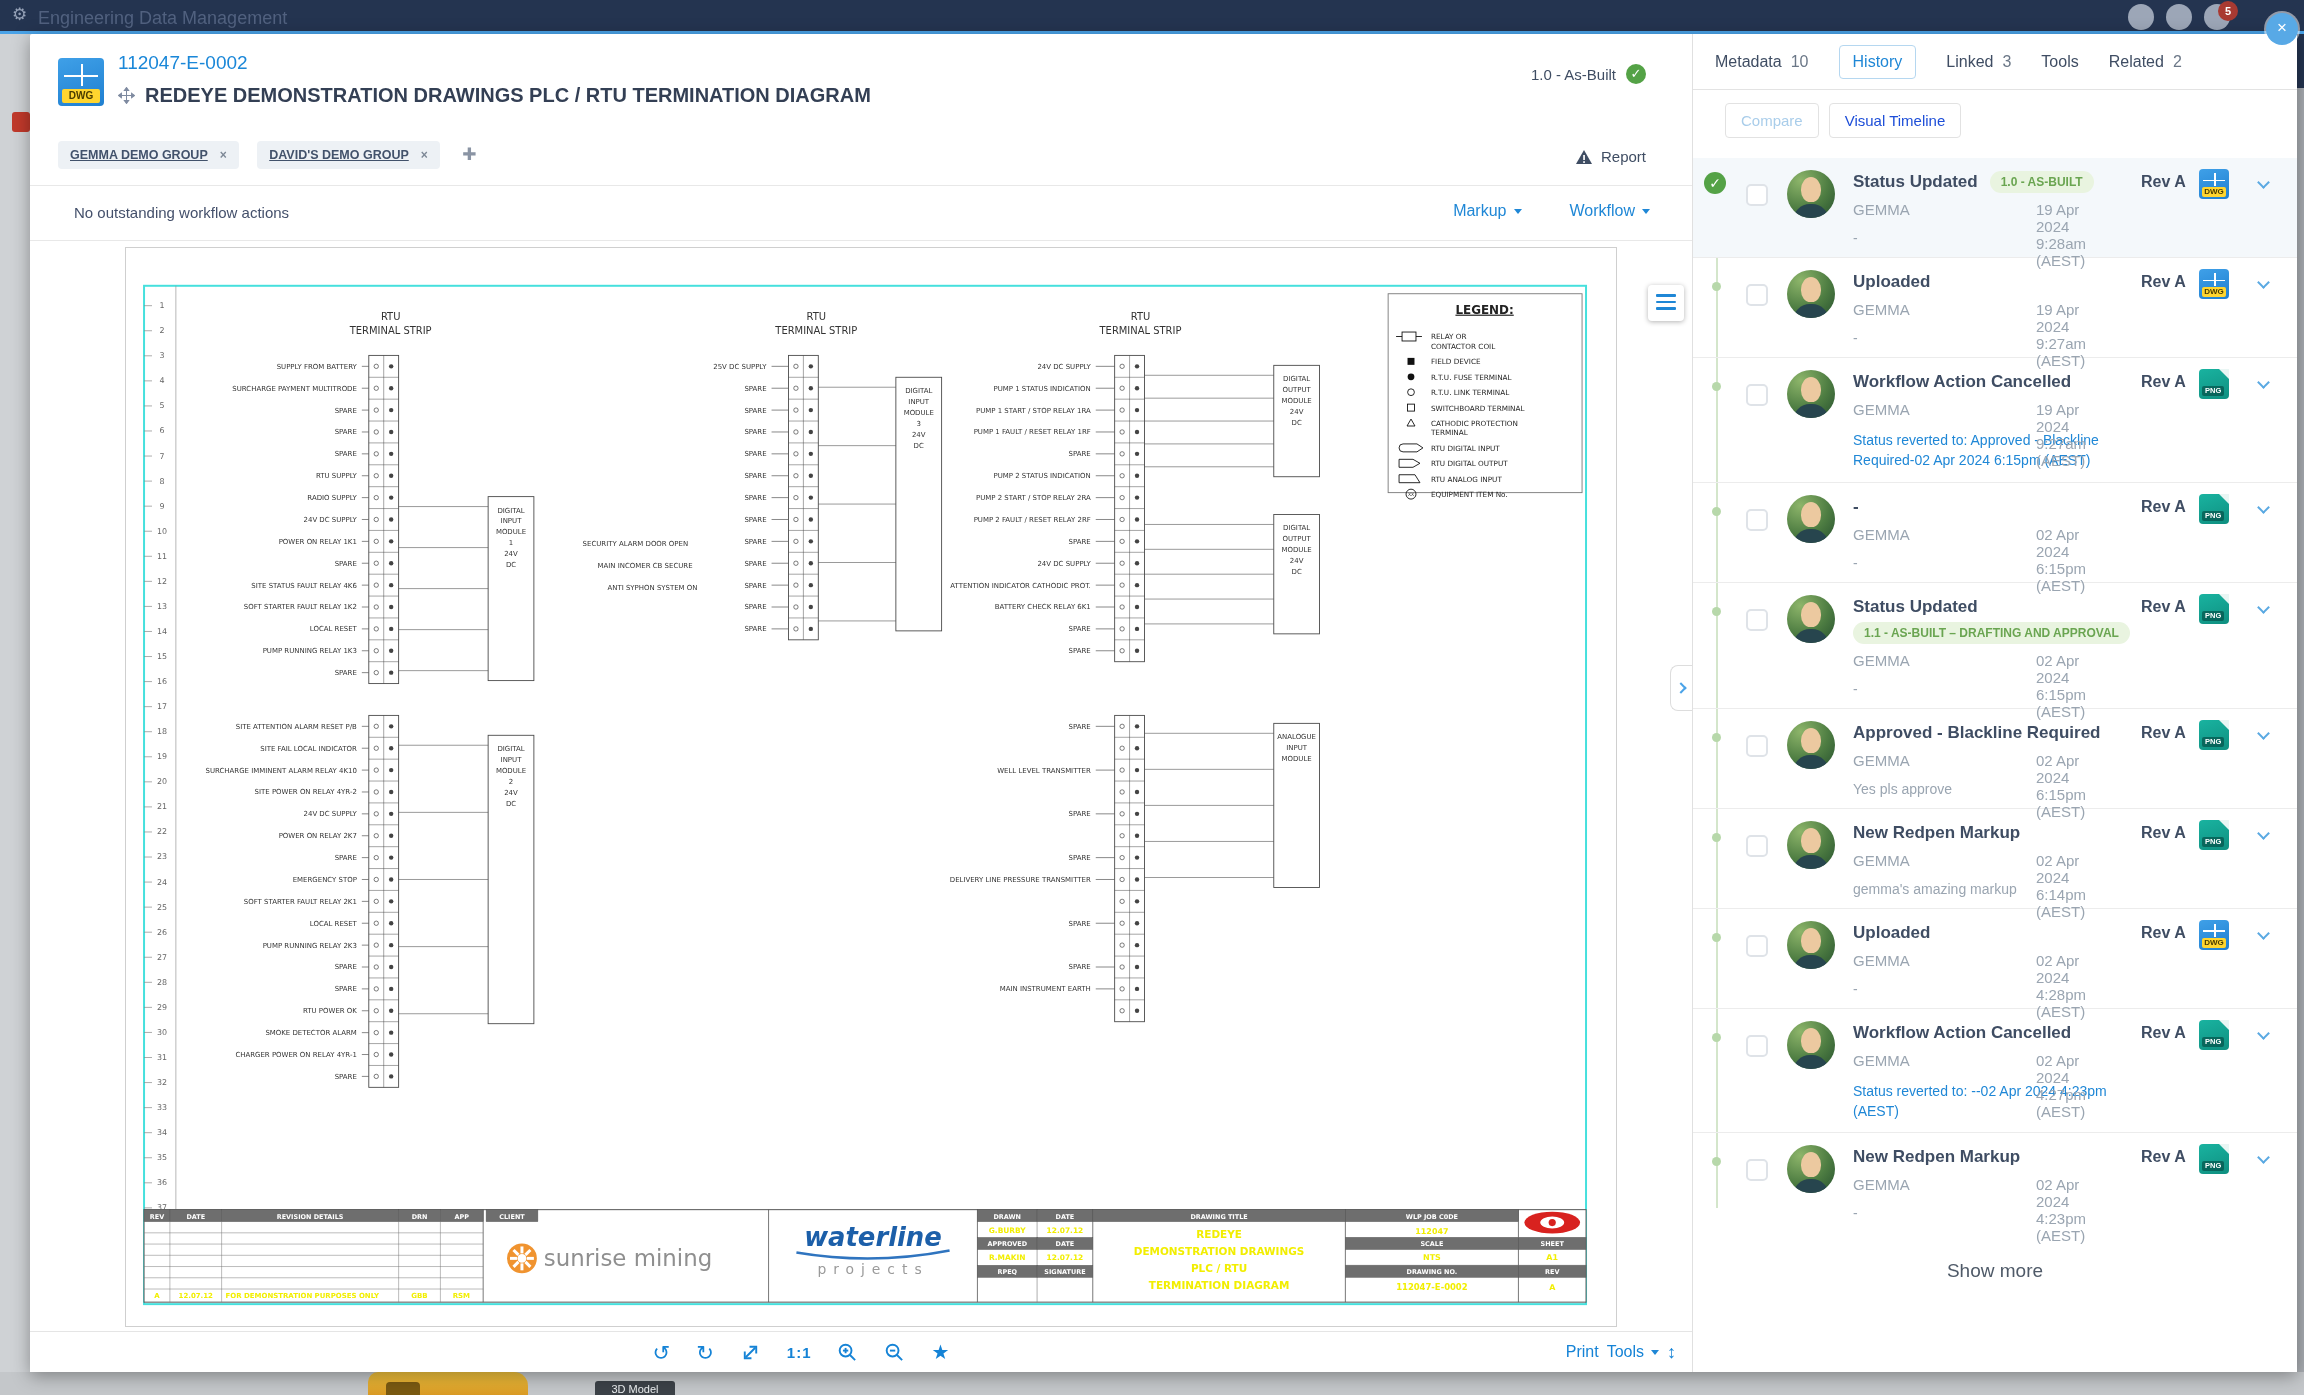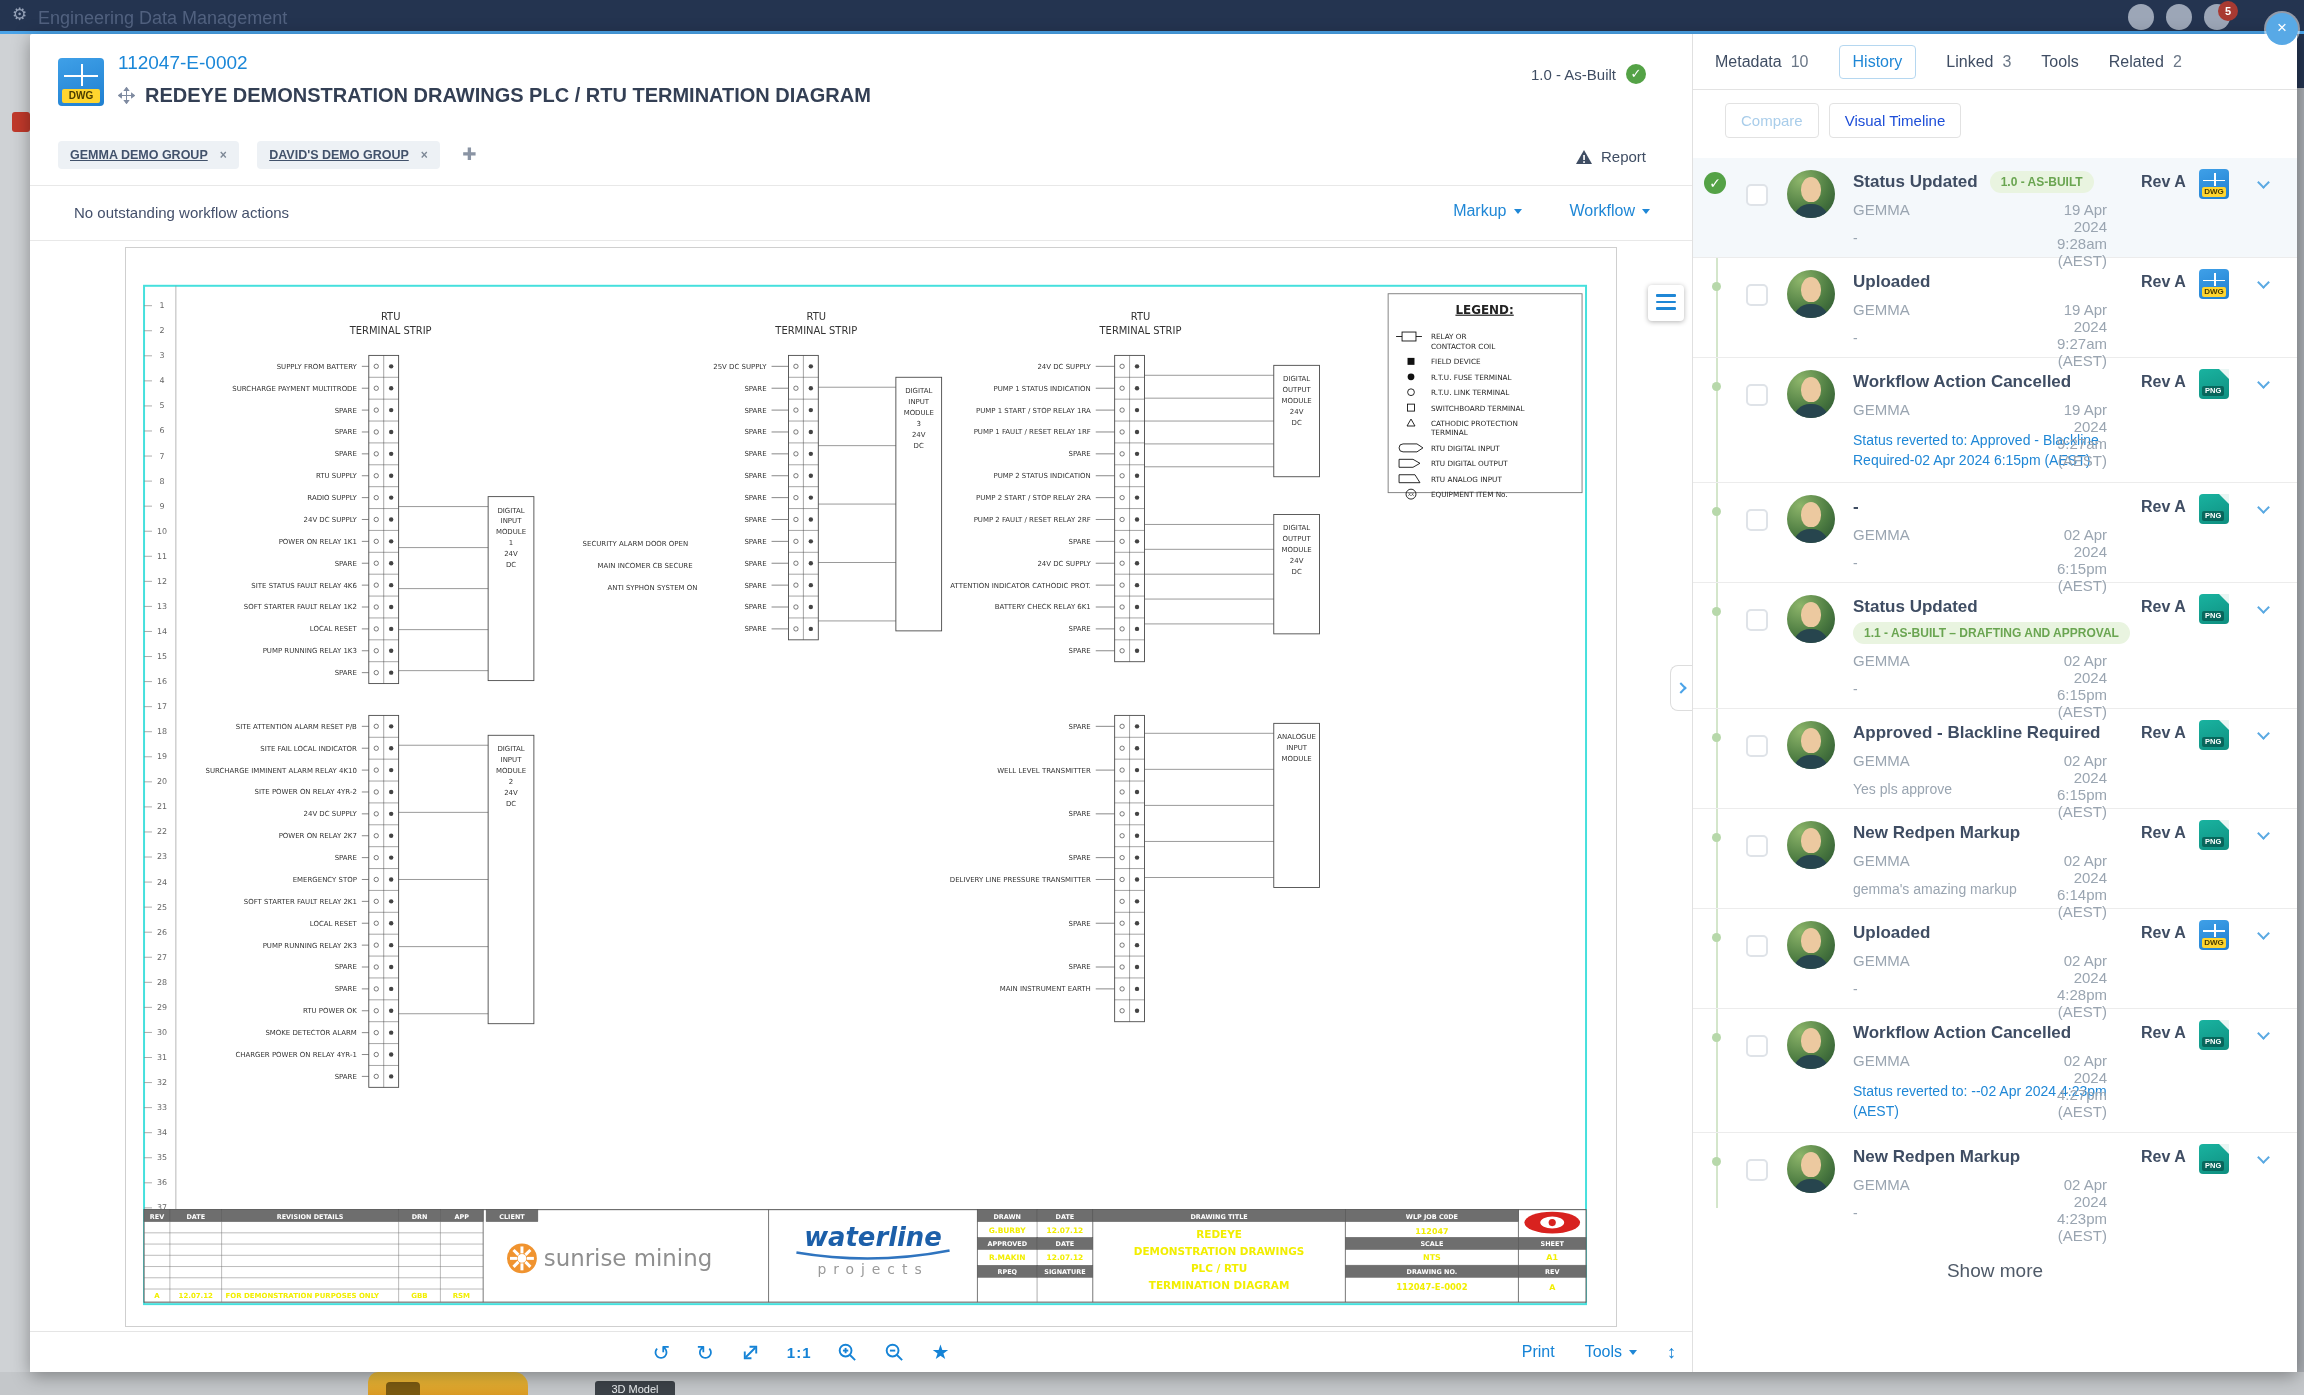--- a/index.html
+++ b/index.html
@@ -73,21 +73,21 @@
                 border-right:none;border-radius:8px 0 0 8px;}
   .collapse-tab .ch{position:absolute;left:6px;top:18px;width:8px;height:8px;border-top:2px solid #4aa3e8;
                     border-right:2px solid #4aa3e8;transform:rotate(45deg);}
 
   .viewer-toolbar{position:absolute;left:0;right:0;bottom:0;height:41px;border-top:1px solid #e5e5e5;background:#fff;}
   .tb-center{position:absolute;left:0;right:120px;top:0;height:100%;display:flex;justify-content:center;
              align-items:center;gap:26px;color:#1583d6;}
   .tb-ic{font-size:21px;line-height:1;color:#1583d6;}
   .tb-11{font-size:15px;font-weight:bold;letter-spacing:1px;}
   .tb-star{font-size:20px;}
-  .tb-right{position:absolute;right:16px;top:0;height:100%;display:flex;align-items:center;gap:30px;
+  .tb-right{position:absolute;right:16px;top:0;height:100%;display:flex;align-items:center;gap:8px;
             color:#1583d6;font-size:16px;}
   .tb-updown{font-size:18px;font-weight:bold;}
   svg.icon{display:block;}
 
   
   .tabs{display:flex;align-items:center;gap:30px;height:56px;padding-left:22px;border-bottom:1px solid #e3e3e3;
         font-size:16px;color:#3f4d63;}
   .tab{display:flex;gap:9px;align-items:center;}
   .tab .cnt{color:#6b7787;}
   .tab.active{color:#1f87d6;border:1px solid #b5d7f0;border-radius:4px;padding:7px 13px;}
@@ -109,21 +109,21 @@
   .avatar{position:absolute;left:94px;top:12px;width:48px;height:48px;border-radius:50%;overflow:hidden;
           background:radial-gradient(circle at 28% 22%,#8db56a,#4e7d42 55%,#2f5a33 90%);}
   .avatar::before{content:"";position:absolute;left:14px;top:7px;width:20px;height:25px;border-radius:50% 50% 46% 46%;background:#ecc9a0;}
   .avatar::after{content:"";position:absolute;left:6px;bottom:-3px;width:36px;height:17px;border-radius:18px 18px 0 0;background:#27454e;}
   .erow1{display:flex;align-items:center;gap:12px;min-height:22px;}
   .eact{font-size:17px;font-weight:bold;color:#3f4d63;white-space:nowrap;text-align:right;}
   .ebadge{background:#e9f4e0;color:#6aa551;font-weight:bold;font-size:12px;padding:4px 11px;border-radius:11px;white-space:nowrap;}
   .ebadge.blockb{display:inline-block;width:max-content;margin-top:4px;}
   .emeta{margin-top:8px;position:relative;height:20px;}
   .euser{color:#9aa5b1;font-size:15px;}
-  .edate{position:absolute;left:183px;top:0;color:#9aa5b1;font-size:15px;text-align:right;}
+  .edate{position:absolute;left:183px;top:0;color:#9aa5b1;font-size:15px;}
   .ecomment{margin-top:9px;color:#9aa5b1;font-size:14px;min-height:15px;}
   .elink{margin-top:9px;color:#1f87d6;font-size:14px;max-width:475px;line-height:1.45;}
   .erev{position:absolute;left:448px;top:15px;font-weight:bold;font-size:16px;color:#3f4d63;}
   .chev{position:absolute;left:566px;top:20px;width:9px;height:9px;border-right:2px solid #5aa9e2;
         border-bottom:2px solid #5aa9e2;transform:rotate(45deg);}
   .fi{position:absolute;left:506px;top:11px;width:30px;height:30px;border-radius:4px;}
   .fi.dwg{background:linear-gradient(160deg,#3fa0e8,#1f7fd0);}
   .fi.dwg .cross{position:absolute;left:4px;top:4px;right:4px;height:13px;}
   .fi.dwg .cross::before{width:1.5px;}
   .fi.dwg .cross::after{height:1.5px;}

